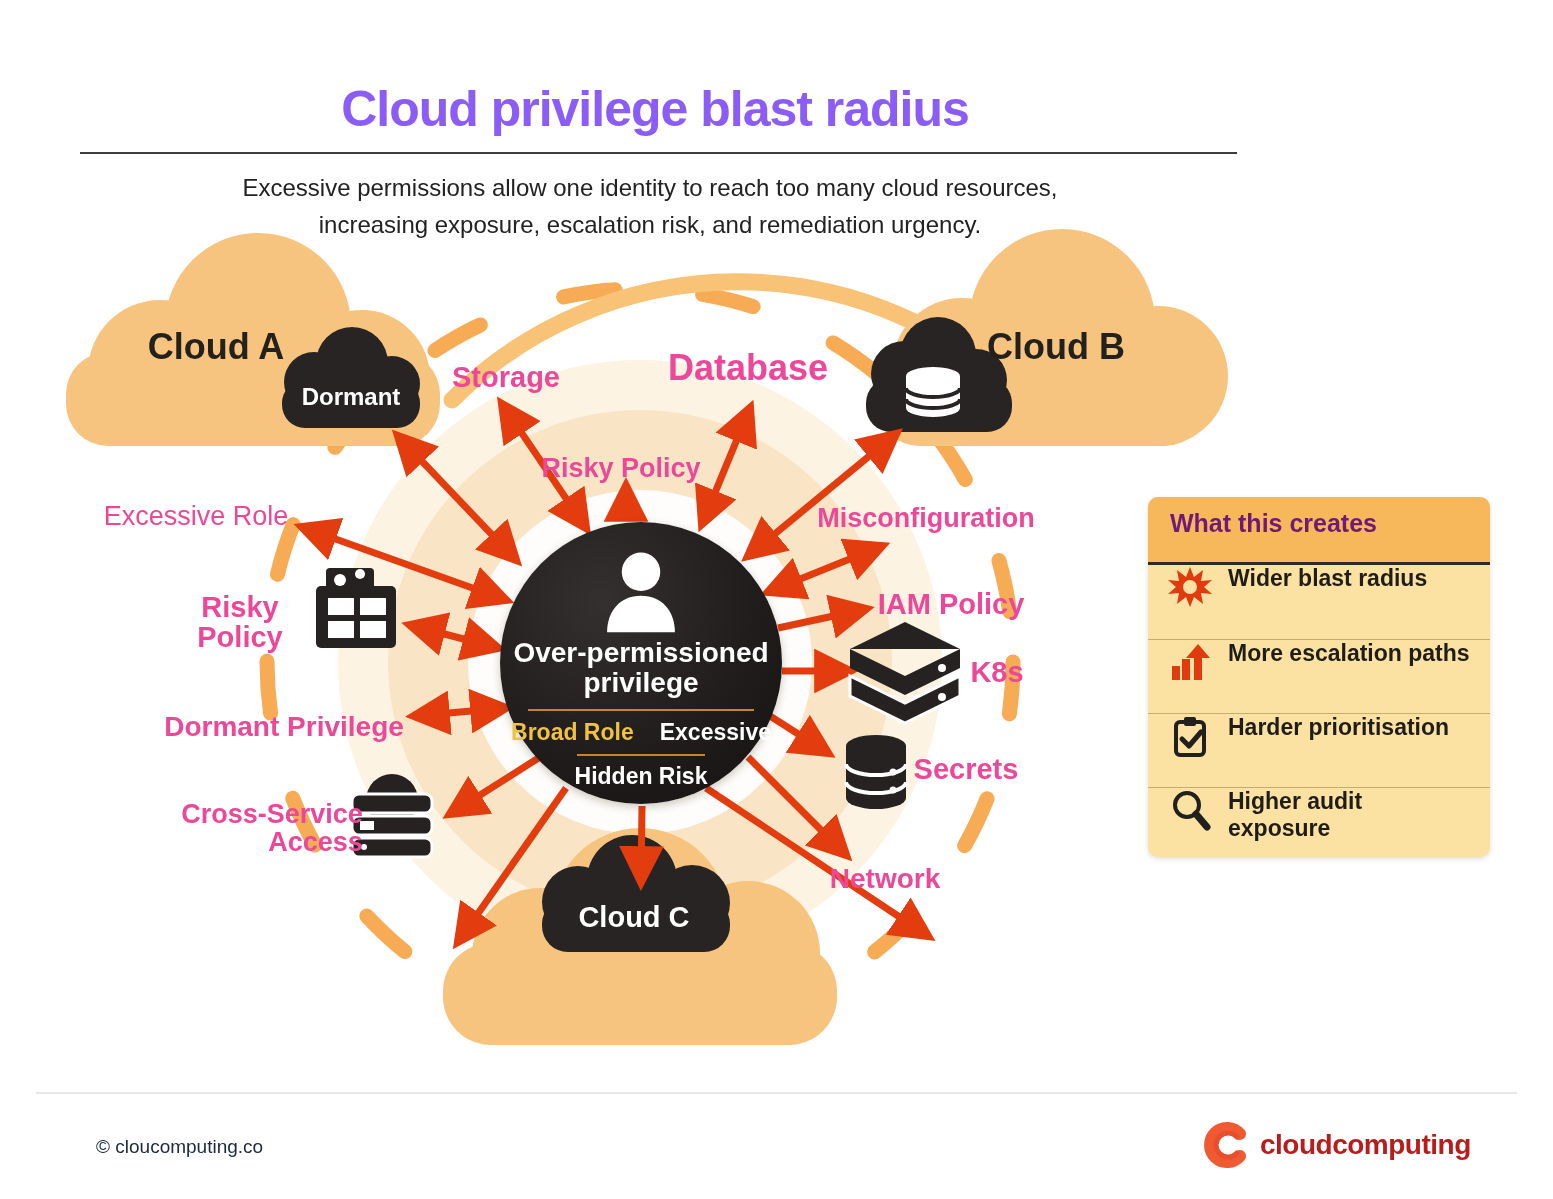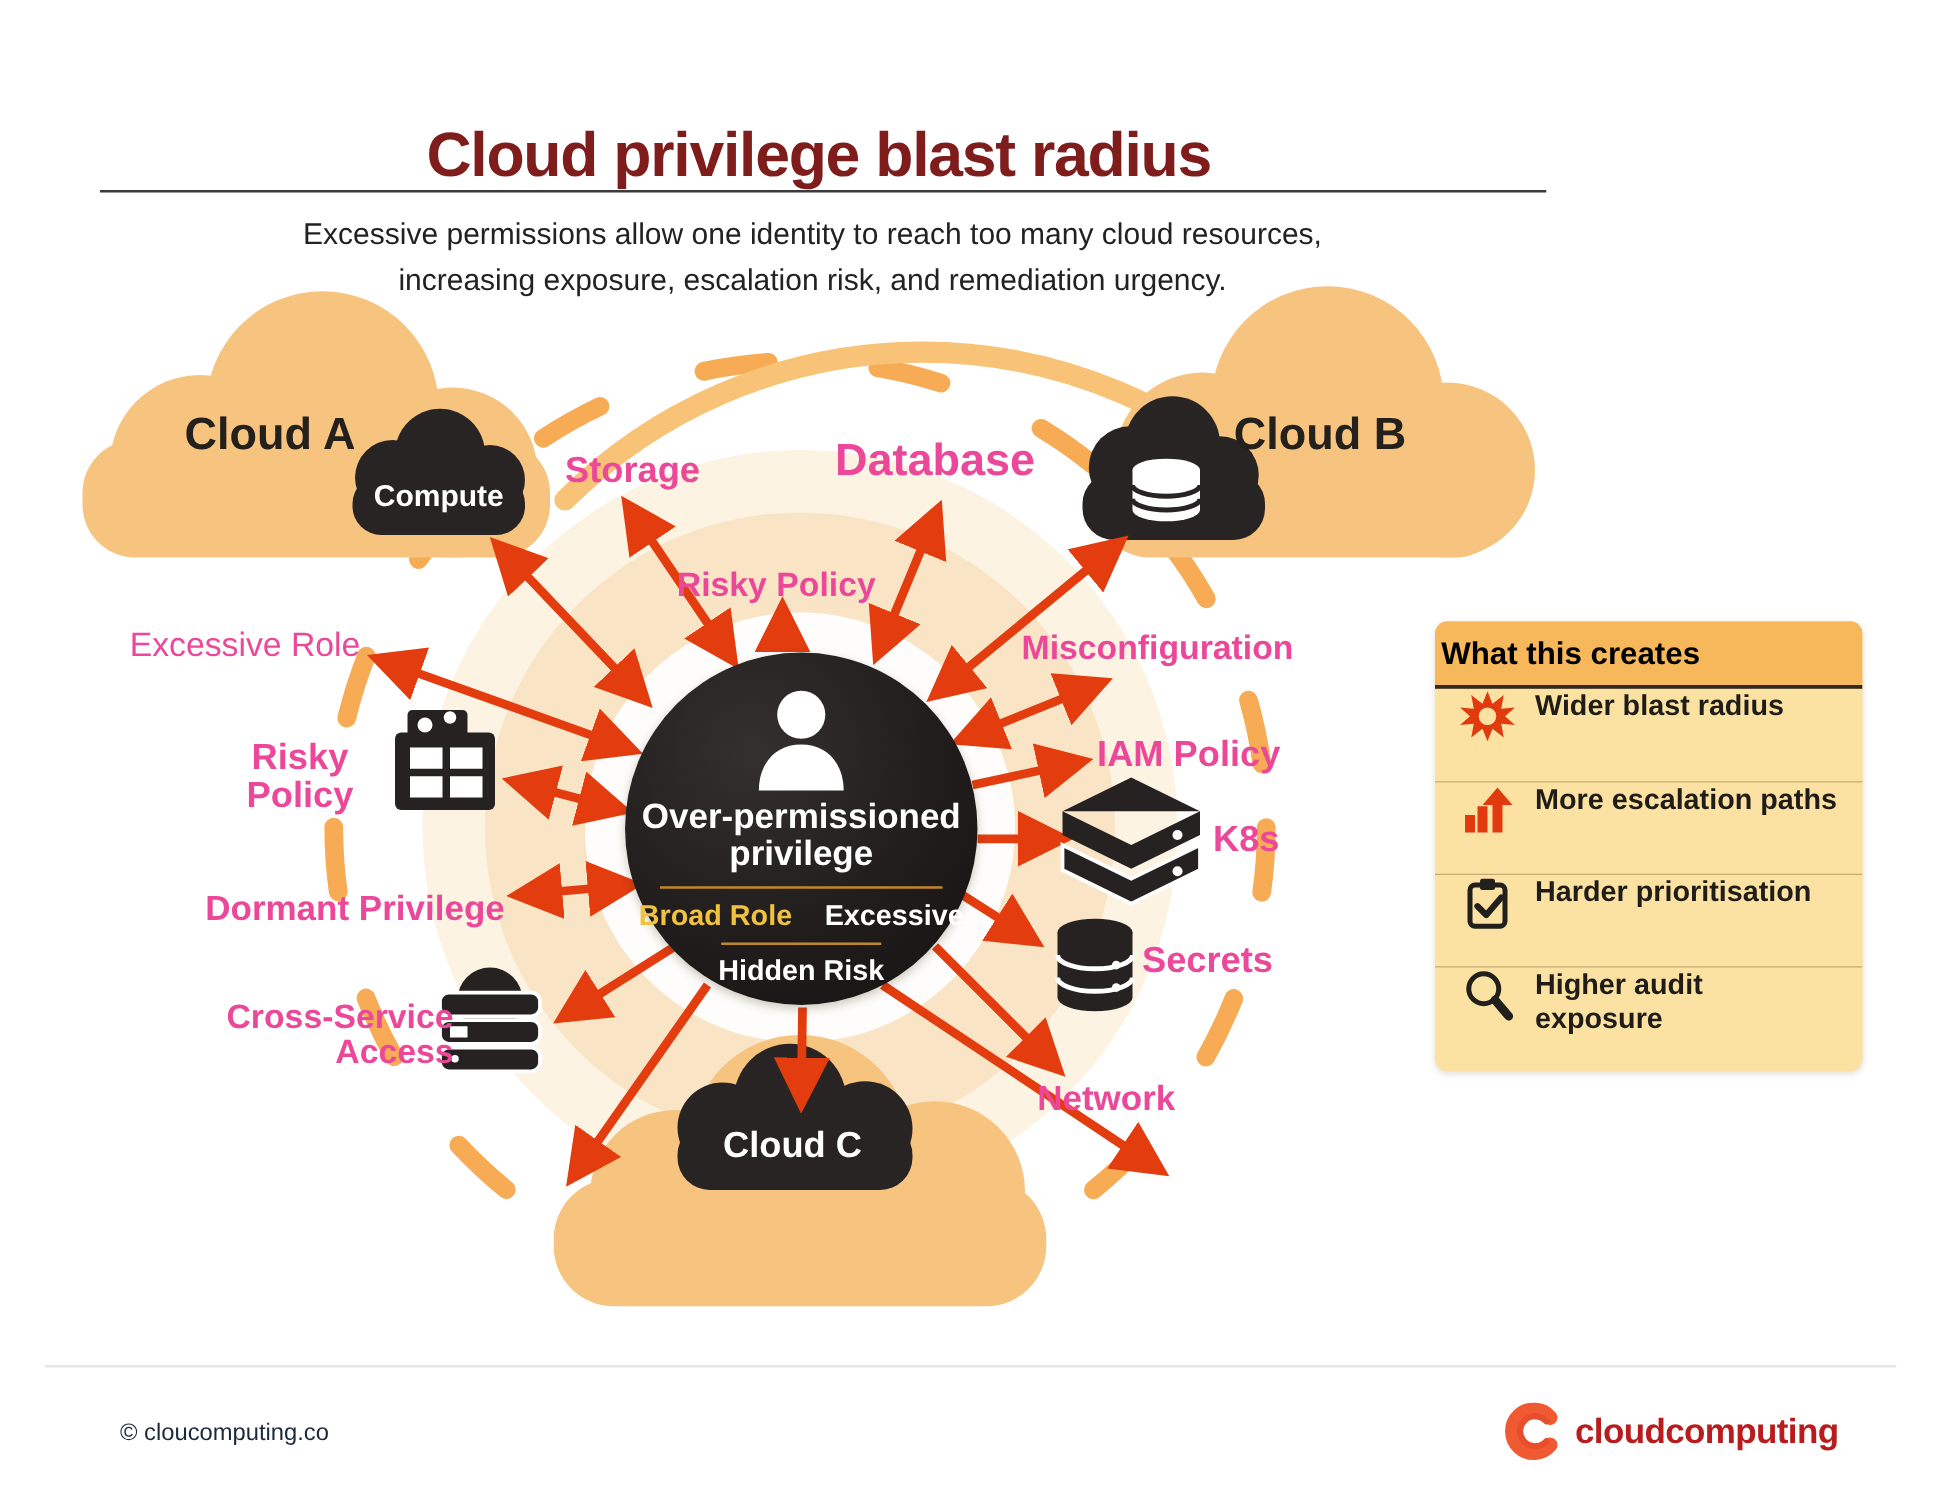--- a/index.html
+++ b/index.html
@@ -4,22 +4,22 @@
 <style>
   * { margin:0; padding:0; box-sizing:border-box; }
   html,body { background:#ffffff; }
   .page {
     position:relative; width:1553px; height:1199px; background:#ffffff;
     font-family:"Liberation Sans", sans-serif; overflow:hidden; color:#1e1c1a;
   }
   .diagram-svg { position:absolute; left:0; top:0; }
 
   .page-title {
-    position:absolute; left:655px; top:95px; transform:translateX(-50%);
-    font-size:50px; font-weight:700; letter-spacing:-1px; color:#7f1d1d; white-space:nowrap;
+    position:absolute; left:655px; top:80px; transform:translateX(-50%);
+    font-size:50px; font-weight:700; letter-spacing:-1px; color:#8b5cf6; white-space:nowrap;
   }
   .title-rule { position:absolute; left:80px; top:152px; width:1157px; height:2px; background:#3b3b3b; }
   .subtitle {
     position:absolute; transform:translateX(-50%); left:650px;
     font-size:24px; color:#222; white-space:nowrap; font-weight:400;
   }
 
   .lbl {
     position:absolute; transform:translate(-50%,-50%); text-align:center;
     color:#ec4899; white-space:nowrap; line-height:1.05;
@@ -40,22 +40,22 @@
   .center-tags { display:flex; gap:26px; align-items:baseline; }
   .tag-broad { font-size:23px; font-weight:700; color:#f1c23f; }
   .tag-white { font-size:23px; font-weight:700; color:#ffffff; }
 
   .sidebar {
     position:absolute; left:1148px; top:497px; width:342px; height:360px;
     background:#fbe2a2; border-radius:10px; box-shadow:0 2px 5px rgba(100,70,10,0.18);
     overflow:hidden;
   }
   .sidebar-header {
-    height:54px; background:#f6b85a; border-bottom:3px solid #2e2a24;
-    font-size:25px; font-weight:700; color:#000000; line-height:52px; padding-left:5px;
+    height:68px; background:#f6b85a; border-bottom:3px solid #2e2a24;
+    font-size:25px; font-weight:700; color:#701a75; line-height:52px; padding-left:22px;
   }
   .sidebar-item {
     display:flex; align-items:flex-start; gap:16px; height:74px; padding:0 20px;
   }
   .sidebar-item + .sidebar-item { border-top:1px solid rgba(110,85,35,0.38); }
   .sidebar-item-label { font-size:23px; font-weight:600; color:#201d18; }
   .sb-icon { width:44px; height:44px; flex:0 0 44px; }
 
   .footer-rule { position:absolute; left:36px; top:1092px; width:1481px; height:2px; background:#e7e7e7; }
   .footer-copy { position:absolute; left:96px; top:1136px; font-size:19px; font-weight:500; color:#1b2a3a; }
@@ -191,21 +191,21 @@
     </g>
   </svg>
 
   <div class="page-title">Cloud privilege blast radius</div>
   <div class="title-rule"></div>
   <div class="subtitle" style="top:174px;">Excessive permissions allow one identity to reach too many cloud resources,</div>
   <div class="subtitle" style="top:211px;">increasing exposure, escalation risk, and remediation urgency.</div>
 
   <div class="lbl cloud-lbl" style="left:216px; top:347px;">Cloud A</div>
   <div class="lbl cloud-lbl" style="left:1056px; top:347px;">Cloud B</div>
-  <div class="lbl cloud-lbl-dark" style="left:351px; top:397px; font-size:24px;">Compute</div>
+  <div class="lbl cloud-lbl-dark" style="left:351px; top:397px; font-size:24px;">Dormant</div>
   <div class="lbl cloud-lbl-dark" style="left:634px; top:917px; font-size:29px;">Cloud C</div>
 
   <div class="center-circle">
     <svg width="92" height="88" viewBox="0 0 100 96">
       <circle cx="50" cy="26" r="21" fill="#ffffff"></circle>
       <path d="M50,52 c-23,0 -37,17 -37,40 h74 c0,-23 -14,-40 -37,-40 z" fill="#ffffff"></path>
     </svg>
     <div class="center-title">
       <span>Over-permissioned</span>
       <span>privilege</span>

